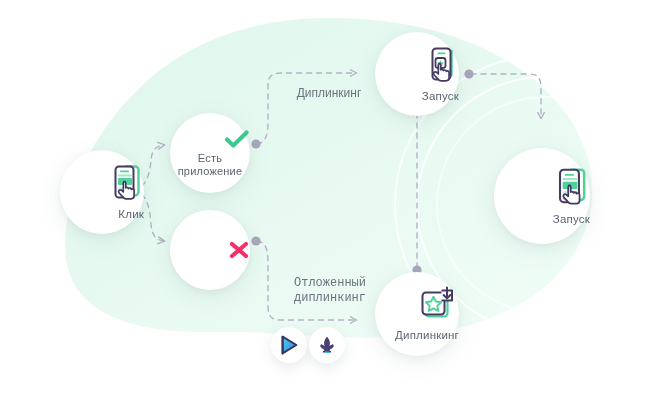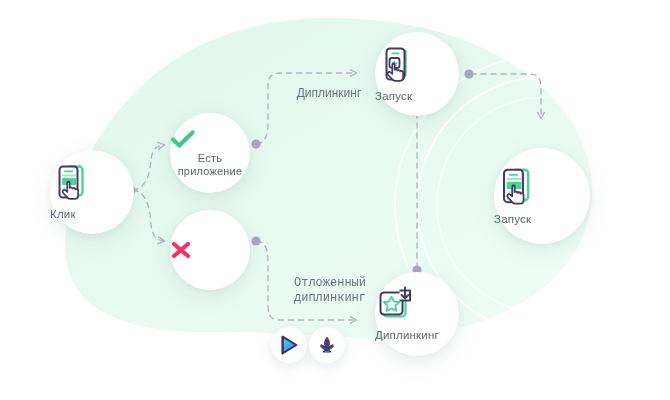--- a/index.html
+++ b/index.html
@@ -10,21 +10,21 @@
   }
   #stage{position:relative;width:670px;height:400px;}
   #stage svg.layer{position:absolute;left:0;top:0;width:670px;height:400px;}
 
   .node{
     position:absolute;
     border-radius:50%;
     background:#ffffff;
     display:flex;
     flex-direction:column;
-    align-items:flex-start;
+    align-items:flex-end;
     justify-content:center;
     text-align:center;
     box-shadow:0 6px 22px rgba(100,130,125,0.13), 0 2px 6px rgba(100,130,125,0.07);
   }
   .node .glyph{display:block;line-height:0;}
   .node .nlabel{
     color:#5b6471;
     letter-spacing:.2px;
     line-height:1.12;
     font-weight:400;
@@ -101,21 +101,21 @@
 
     <g fill="#a9a6bb">
       <circle cx="131" cy="190" r="4.6"></circle>
       <circle cx="256" cy="144" r="4.6"></circle>
       <circle cx="256" cy="241" r="4.6"></circle>
       <circle cx="417" cy="270" r="4.6"></circle>
       <circle cx="469" cy="74" r="4.6"></circle>
     </g>
   </svg>
 
-  <div class="node node-lg" style="left:50px;top:150px;width:84px;height:84px;">
+  <div class="node node-lg" style="left:60px;top:150px;width:84px;height:84px;">
     <span class="glyph">
       <svg width="38" height="40" viewBox="0 0 38 40">
         <rect x="17.5" y="3.5" width="15" height="29" rx="3.5" fill="none" stroke="#4dd39a" stroke-width="2.4"></rect>
         <rect x="9.5" y="3.5" width="18" height="31" rx="3.6" fill="#ffffff" stroke="#453a62" stroke-width="2"></rect>
         <rect x="14" y="7.5" width="9" height="1.8" rx="0.9" fill="#4dd39a"></rect>
         <rect x="12" y="11.5" width="14" height="2" rx="1" fill="#9fe9c8"></rect>
         <rect x="12" y="15" width="14" height="7" rx="1" fill="#4dd39a"></rect>
         <rect x="12" y="24" width="14" height="1.7" rx="0.85" fill="#bdf0d9"></rect>
         <rect x="12" y="27" width="10" height="1.7" rx="0.85" fill="#bdf0d9"></rect>
         <rect x="12" y="30" width="13" height="1.7" rx="0.85" fill="#bdf0d9"></rect>

